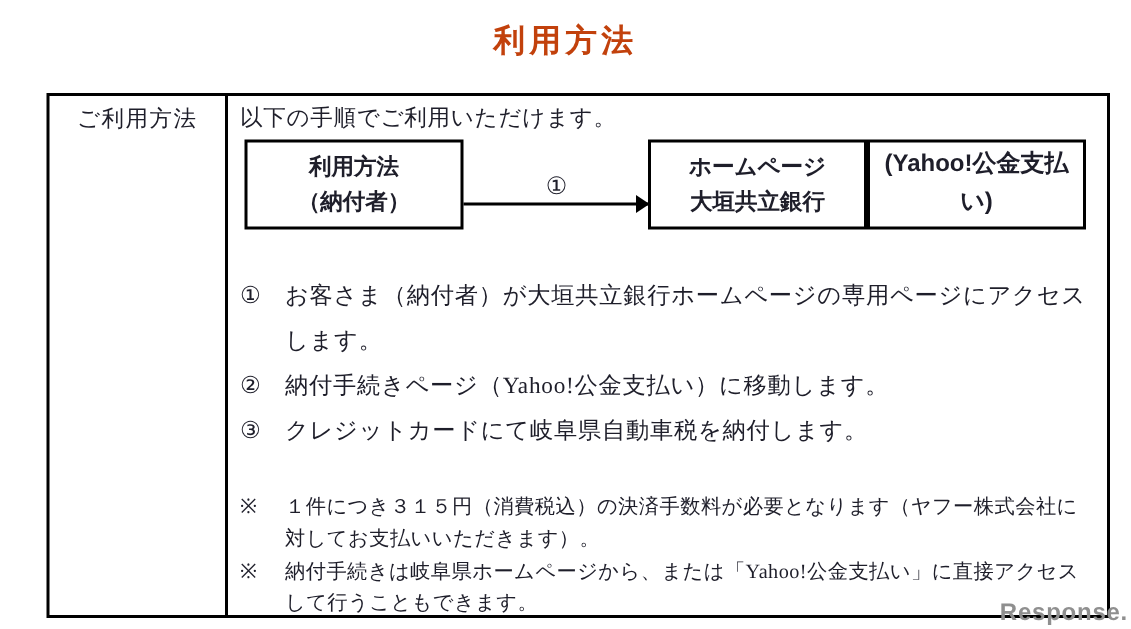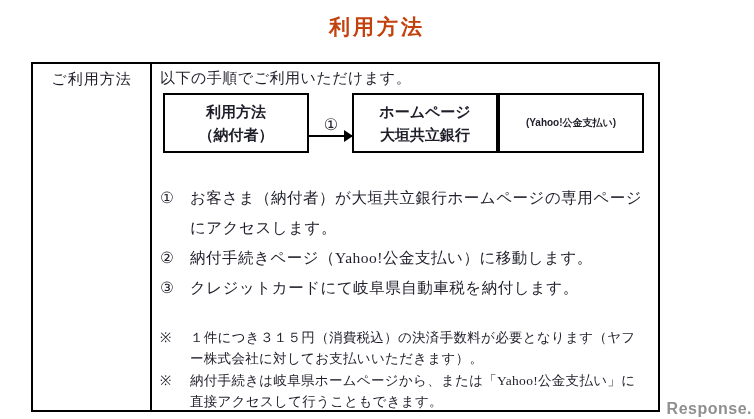--- a/index.html
+++ b/index.html
@@ -17,21 +17,21 @@
     font-weight: bold;
     font-size: 21px;
     letter-spacing: 3px;
     padding-top: 13px;
     color: #c2410c;
   }
   .usage-table {
     position: absolute;
     left: 31px;
     top: 62px;
-    width: 629px;
+    width: 709px;
     height: 350px;
     border: 2px solid #000000;
     display: flex;
     background: #ffffff;
   }
   .row-header-cell {
     width: 119px;
     flex: 0 0 119px;
     border-right: 2px solid #000000;
     text-align: center;
@@ -63,21 +63,21 @@
     flex: 0 0 146px;
     display: flex;
     flex-direction: column;
     justify-content: center;
     text-align: center;
     font-weight: bold;
     font-size: 15px;
     line-height: 1.55;
     background: #ffffff;
   }
-  .flow-box .sub-line { font-size: 10px; letter-spacing: 0; }
+  .flow-box .sub-line { font-size: 16px; letter-spacing: 0; }
   .flow-arrow {
     flex: 1 1 auto;
     display: flex;
     flex-direction: column;
     justify-content: center;
     align-items: center;
     padding-top: 6px;
   }
   .arrow-label {
     font-family: "Liberation Serif", "DejaVu Serif", serif;

